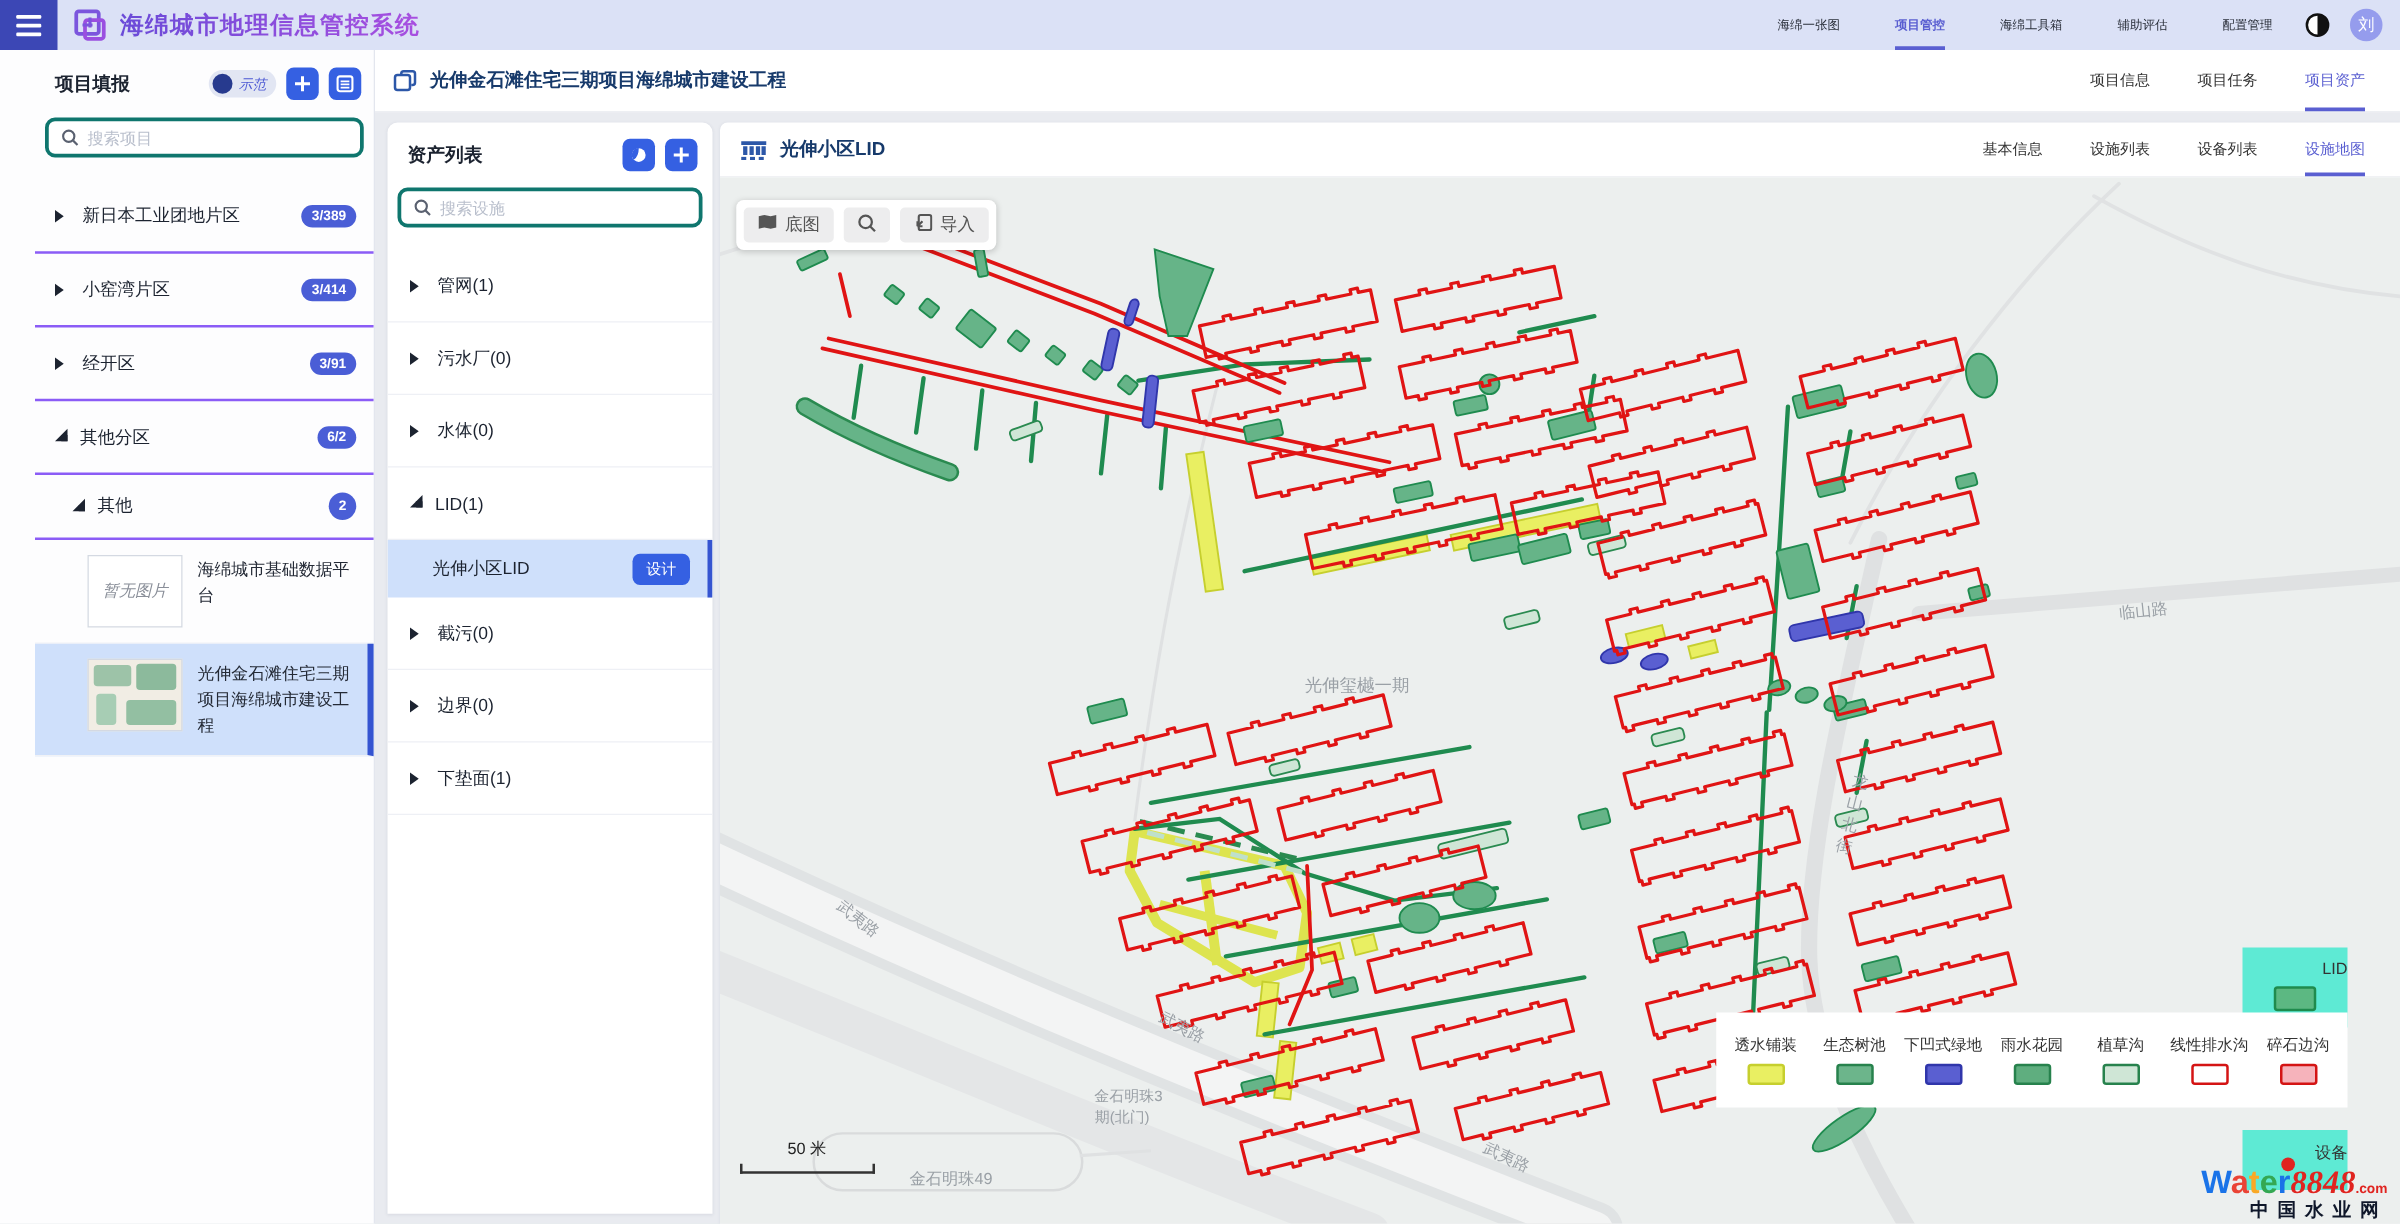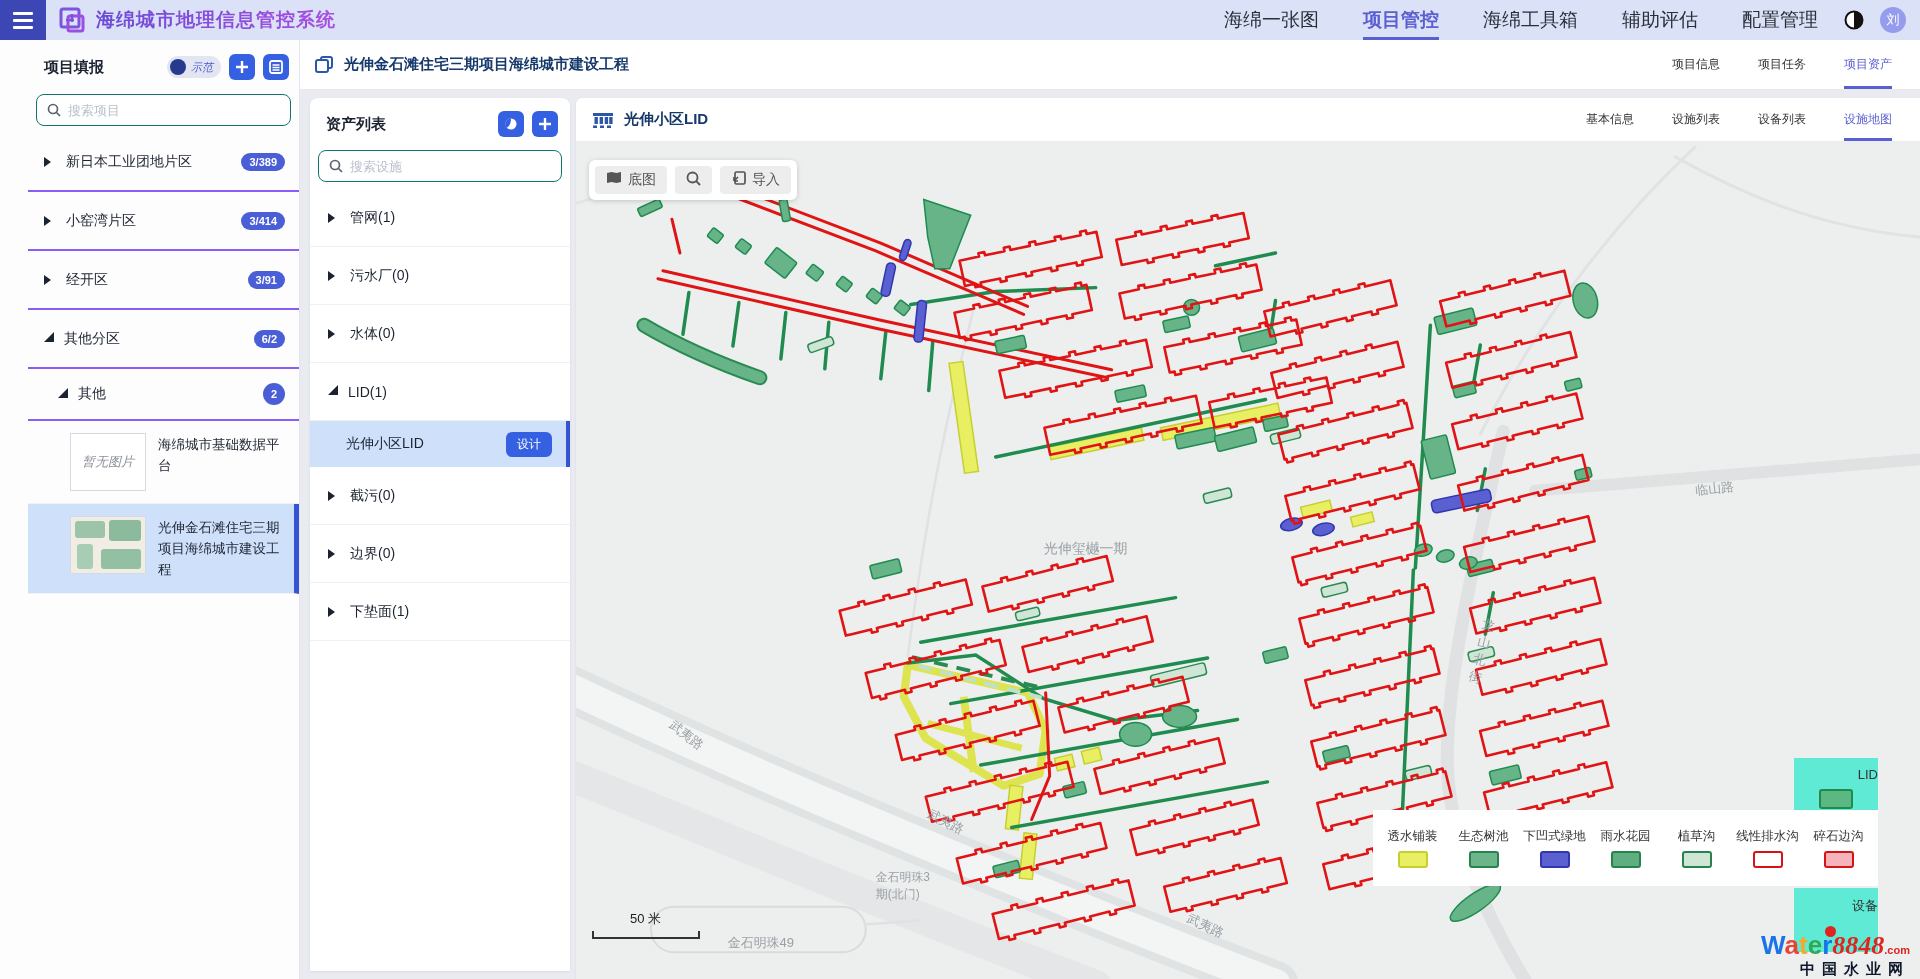--- a/index.html
+++ b/index.html
@@ -7,36 +7,36 @@
   .app { width:1920px; height:979px; display:flex; flex-direction:column; }
 
   
   .topbar { height:40px; background:#dbe1f6; display:flex; align-items:center; flex:0 0 40px; }
   .hamburger { width:46px; height:40px; background:#3c47b5; display:flex; flex-direction:column; justify-content:center; align-items:center; gap:4px; cursor:pointer; }
   .hamburger i { display:block; width:20px; height:3px; background:#fff; border-radius:1px; }
   .logo { margin-left:12px; width:28px; height:28px; flex:0 0 28px; }
   .app-title { margin-left:10px; font-size:19px; font-weight:bold; letter-spacing:1px;
     background:linear-gradient(90deg,#6a4bd8,#a84fe0); -webkit-background-clip:text; background-clip:text; color:transparent; }
   .top-nav { margin-left:auto; display:flex; align-items:stretch; height:40px; gap:44px; margin-right:26px; }
-  .top-nav .nav-item { display:flex; align-items:center; font-size:19px; color:#2a2f3a; cursor:pointer; border-bottom:3px solid transparent; padding-top:3px; }
+  .top-nav .nav-item { display:flex; align-items:center; font-size:10px; color:#2a2f3a; cursor:pointer; border-bottom:3px solid transparent; padding-top:3px; }
   .top-nav .nav-item.active { color:#5a5fd1; border-bottom-color:#5a5fd1; font-weight:bold; }
   .moon { width:20px; height:20px; margin-right:16px; cursor:pointer; }
   .avatar { width:26px; height:26px; border-radius:50%; background:#959ced; color:#fff; font-size:13px; display:flex; align-items:center; justify-content:center; margin-right:14px; cursor:pointer; }
 
   .body-row { flex:1; display:flex; min-height:0; }
 
   
   .sidebar { width:300px; flex:0 0 300px; background:#fdfdfe; border-right:1px solid #e3e6ee; display:flex; flex-direction:column;padding-left:28px; }
   .sb-head { display:flex; align-items:center; padding:14px 10px 10px 16px; gap:8px; }
   .sb-title { font-size:15px; font-weight:bold; color:#1c2330; margin-right:auto; }
   .toggle-pill { display:flex; align-items:center; background:#e2e6f3; border-radius:11px; height:22px; padding:0 8px 0 3px; gap:5px; cursor:pointer; }
   .toggle-knob { width:16px; height:16px; border-radius:50%; background:#273a8e; }
   .toggle-label { font-size:11px; color:#4d59d4; font-style:italic; }
   .sq-btn { width:26px; height:26px; border-radius:6px; background:#3560e2; color:#fff; display:flex; align-items:center; justify-content:center; cursor:pointer; }
-  .search-box { margin:4px 8px 7px 8px; height:32px; border:1px solid #0f766e; border-radius:8px; background:#fff; display:flex; align-items:center; padding:0 10px; gap:7px; }
+  .search-box { margin:4px 8px 18px 8px; height:32px; border:3px solid #0f766e; border-radius:8px; background:#fff; display:flex; align-items:center; padding:0 10px; gap:7px; }
   .search-box input { border:none; outline:none; flex:1; font-size:13px; color:#333; background:transparent; font-family:"Liberation Sans",sans-serif; }
   .search-box input::placeholder { color:#b9bfcc; }
 
   .tree { flex:1; overflow:hidden; }
   .tree-row { display:flex; align-items:center; height:59px; padding:0 14px 0 16px; border-bottom:2px solid #8b5cf6; cursor:pointer; }
   .tree-row.sub { padding-left:30px; height:52px; }
   .caret-r { width:0; height:0; border:5px solid transparent; border-left:7px solid #1c2330; margin-right:10px; }
   .caret-e { width:0; height:0; border:5px solid transparent; border-bottom-color:#1c2330; border-right-color:#1c2330; margin-right:10px; margin-top:-3px; }
   .tree-label { font-size:14px; color:#1c2330; margin-right:auto; }
   .badge { background:#4a5ed6; color:#fff; font-size:11px; font-weight:bold; border-radius:10px; padding:3px 8px; min-width:22px; text-align:center; }
@@ -519,21 +519,21 @@
                 </div>
                 <div class="legend-item">
                   <div class="l">线性排水沟</div>
                   <div class="sw" style="background: rgb(255, 255, 255); border: 2.5px solid rgb(212, 20, 20);"></div>
                 </div>
                 <div class="legend-item">
                   <div class="l">碎石边沟</div>
                   <div class="sw" style="background: rgb(246, 179, 187); border: 2.5px solid rgb(212, 20, 20);"></div>
                 </div>
               </div>
-            <div class="legend-box" style="bottom:27px; height:64px;">
+            <div class="legend-box" style="bottom:27px; height:48px;">
               <div class="t">设备</div>
             </div>
 
             <div class="watermark">
               <div class="wm1" id="wm-line1"><span class="wm-dot"></span><span style="color: rgb(26, 115, 232);">W</span><span style="color: rgb(234, 67, 53);">a</span><span style="color: rgb(249, 168, 37);">t</span><span style="color: rgb(52, 168, 83);">e</span><span style="color: rgb(26, 115, 232);">r</span><span class="n8" style="color: rgb(224, 36, 32);">8848</span><span class="dc" style="color: rgb(224, 36, 32);">.com</span></div>
               <div class="wm2">中国水业网</div>
             </div>
           </div>
         </section>
       </div>

